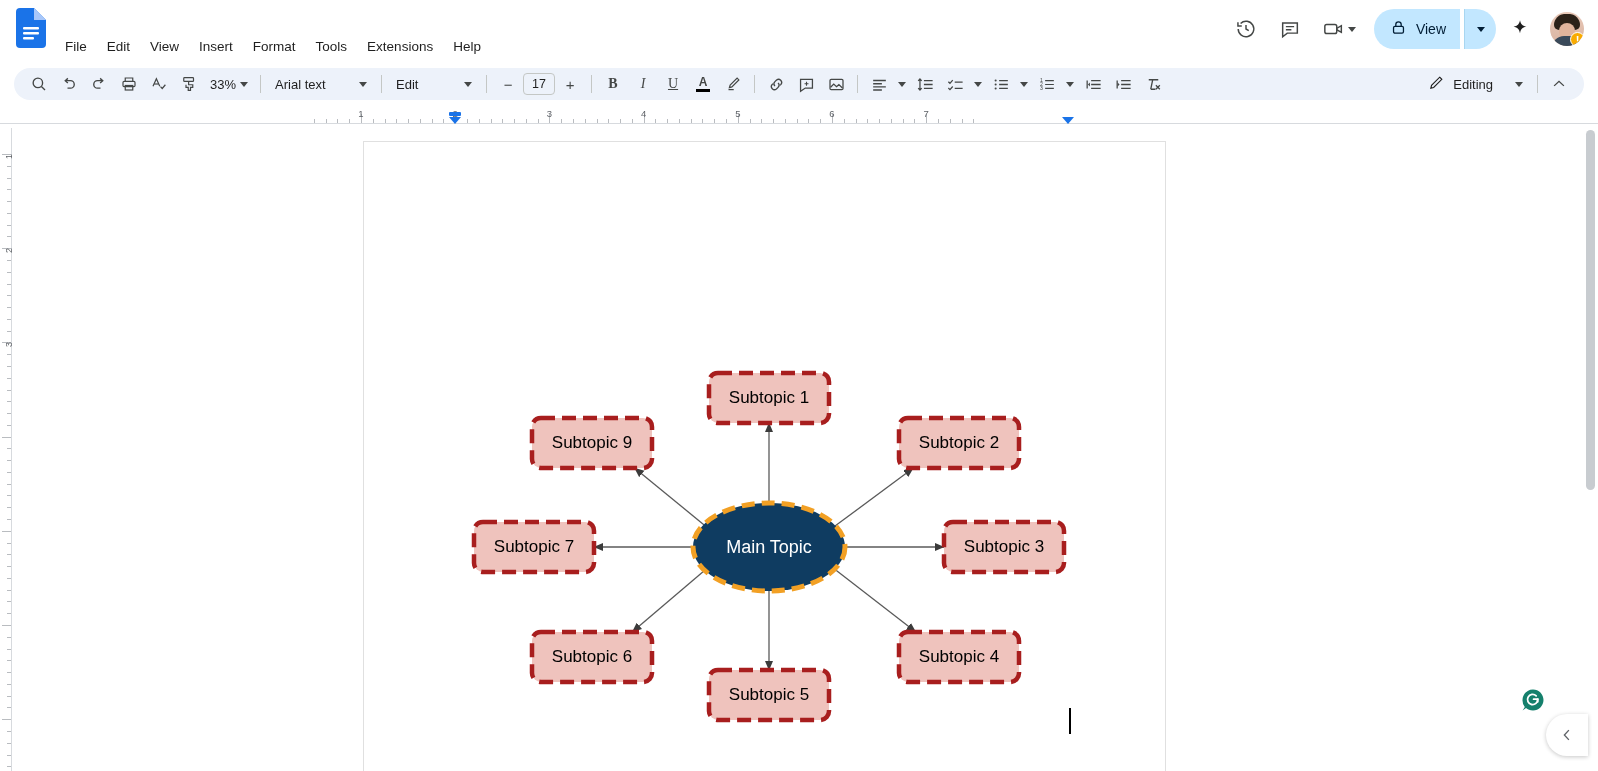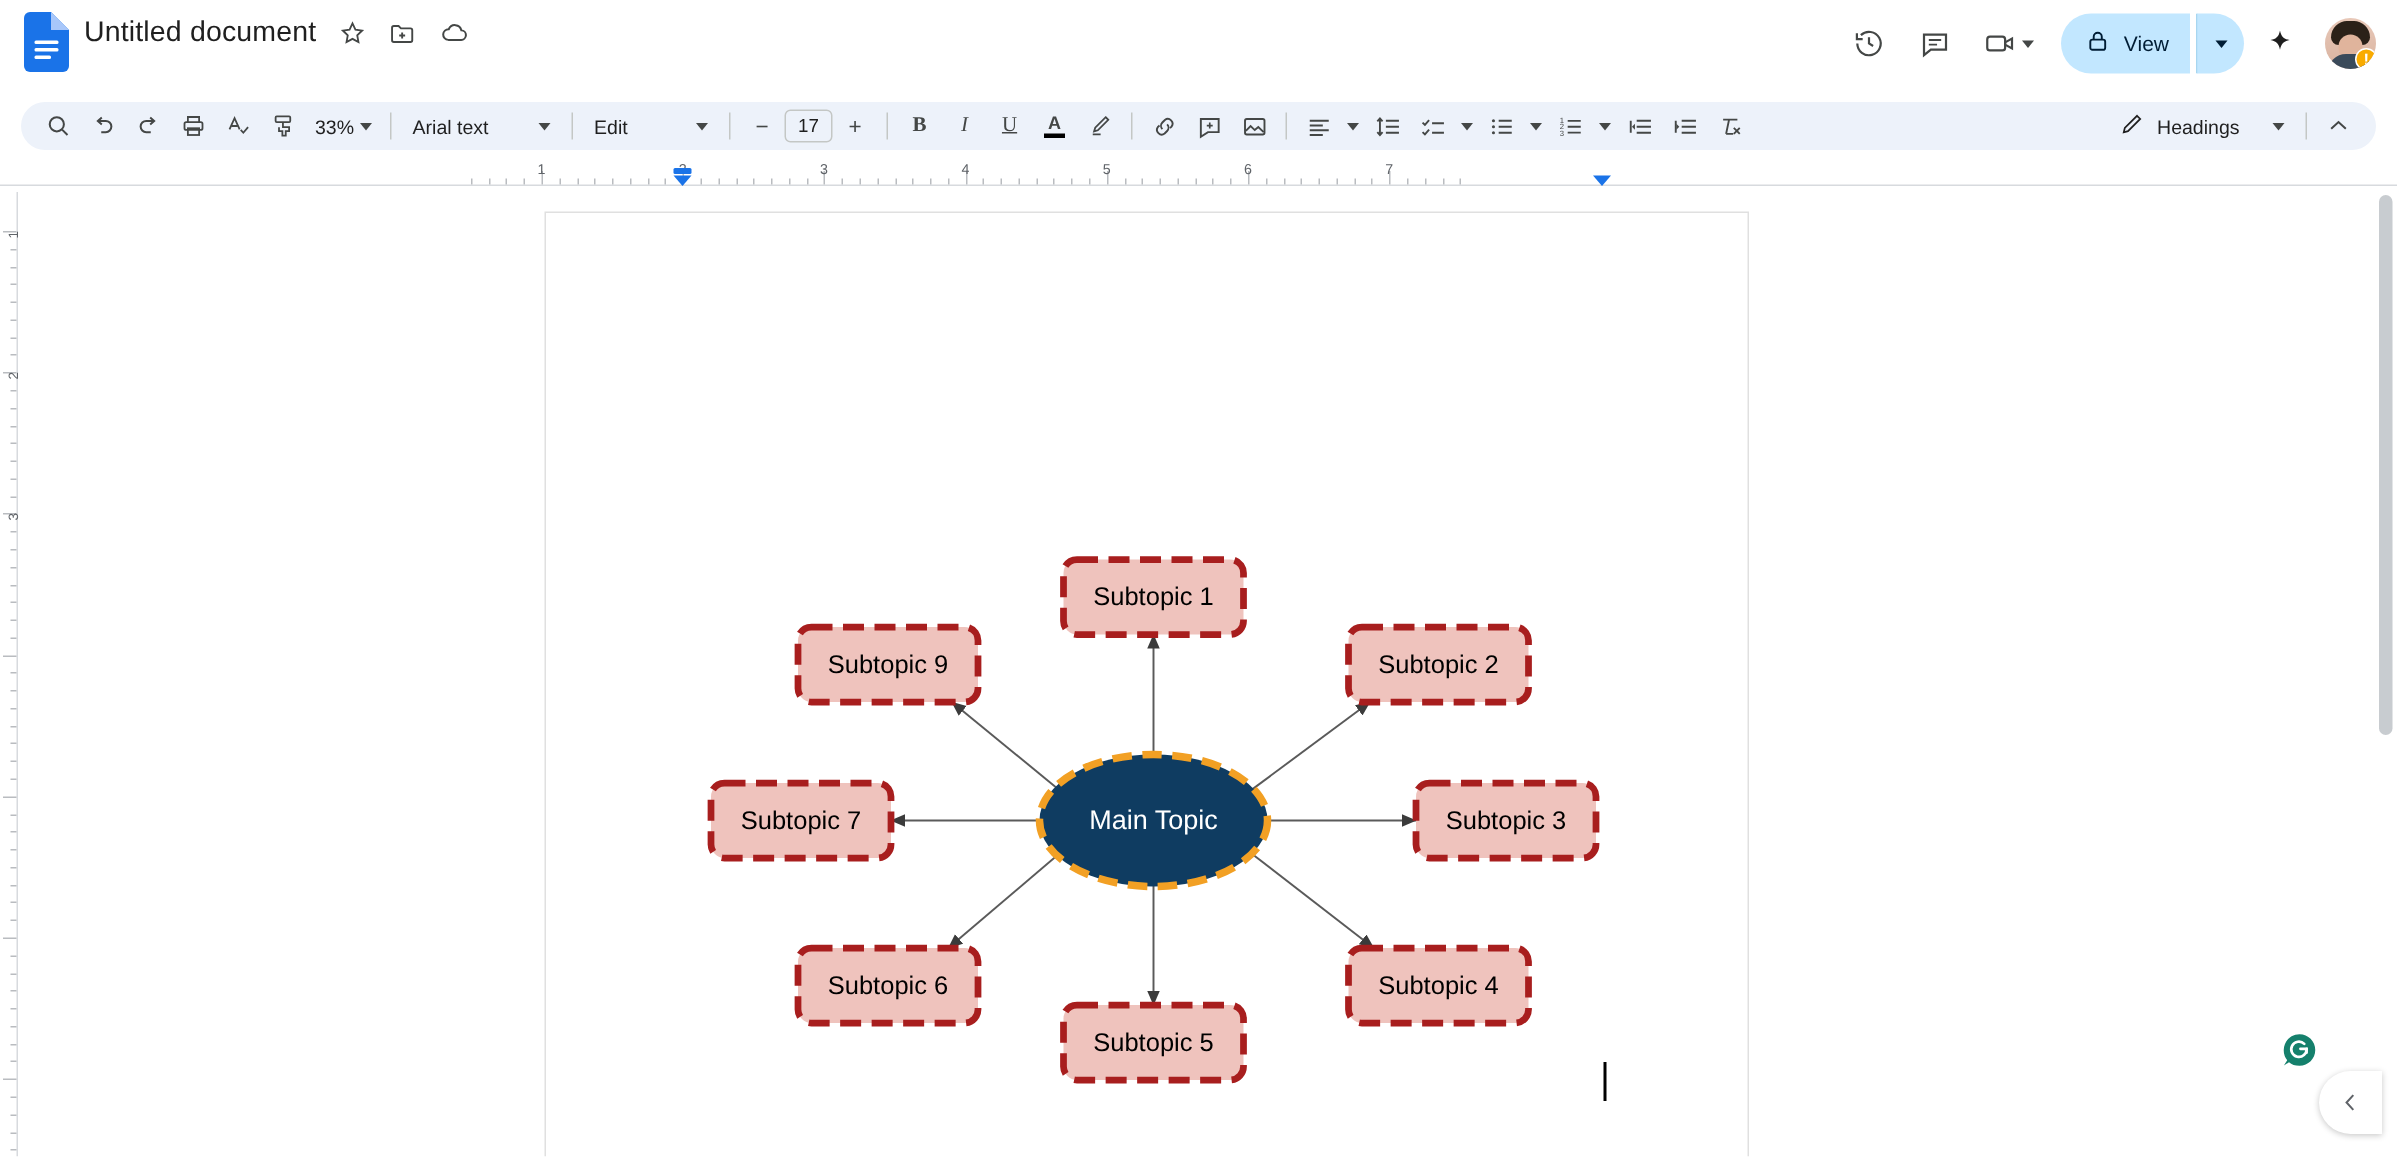--- a/index.html
+++ b/index.html
@@ -127,40 +127,31 @@
         <path d="M4 0h14l12 12v24a4 4 0 0 1-4 4H4a4 4 0 0 1-4-4V4a4 4 0 0 1 4-4z" fill="#1a73e8"></path>
         <path d="M18 0l12 12H18z" fill="#a8c7fa"></path>
         <g fill="#fff">
             <rect x="7" y="19" width="16" height="2.4" rx="1"></rect>
             <rect x="7" y="24" width="16" height="2.4" rx="1"></rect>
             <rect x="7" y="29" width="11" height="2.4" rx="1"></rect>
           </g>
       </svg>
     </div>
 
-    <div class="title-row">
-      <span class="doc-title">Untitled document</span>
-      <span class="title-icon">
-        <svg width="18" height="18" viewBox="0 0 24 24" fill="none" stroke="currentColor" stroke-width="1.6">
-            <path d="M12 3.5l2.6 5.5 6 .8-4.4 4.2 1.1 6L12 17.2 6.7 20l1.1-6L3.4 9.8l6-.8z"></path>
-          </svg>
-      </span>
-      <span class="title-icon">
-        <svg width="19" height="19" viewBox="0 0 24 24" fill="none" stroke="currentColor" stroke-width="1.6">
-            <path d="M3 7a1.5 1.5 0 0 1 1.5-1.5h4l2 2h8A1.5 1.5 0 0 1 20 9v8.5a1.5 1.5 0 0 1-1.5 1.5h-14A1.5 1.5 0 0 1 3 17.5z"></path>
-            <path d="M11.5 11v5M9 13.5h5"></path>
-          </svg>
-      </span>
-      <span class="title-icon">
-        <svg width="20" height="20" viewBox="0 0 24 24" fill="none" stroke="currentColor" stroke-width="1.6">
-            <path d="M7 17.5h10.2a3.8 3.8 0 0 0 .3-7.6A5.3 5.3 0 0 0 7.4 9 3.9 3.9 0 0 0 7 17.5z"></path>
-          </svg>
-      </span>
-    </div>
-
+
+    <div class="menubar">
+      <span class="menu-item">File</span>
+      <span class="menu-item">Edit</span>
+      <span class="menu-item">View</span>
+      <span class="menu-item">Insert</span>
+      <span class="menu-item">Format</span>
+      <span class="menu-item">Tools</span>
+      <span class="menu-item">Extensions</span>
+      <span class="menu-item">Help</span>
+    </div>
 
     <div class="topright">
       <div class="tr-btn">
         <svg width="22" height="22" viewBox="0 0 24 24" fill="none" stroke="currentColor" stroke-width="1.6">
             <path d="M3.5 12a8.5 8.5 0 1 0 2.6-6.1"></path>
             <path d="M3.2 4.6v4.2h4.2"></path>
             <path d="M12 7.5V12l3 1.8"></path>
           </svg>
       </div>
       <div class="tr-btn">
@@ -360,21 +351,21 @@
     </div>
 
     <div class="tb-spacer"></div>
 
     <div class="mode-chip">
       <span>
         <svg width="17" height="17" viewBox="0 0 24 24" fill="none" stroke="currentColor" stroke-width="1.6">
             <path d="M16.5 4.5l3 3L8 19l-4 1 1-4z"></path>
           </svg>
       </span>
-      <span>Headings</span>
+      <span>Editing</span>
       <span class="caret" style="margin-left:14px;"></span>
     </div>
     <div class="tb-sep"></div>
     <div class="tb-btn">
       <svg width="18" height="18" viewBox="0 0 24 24" fill="none" stroke="currentColor" stroke-width="1.8">
           <path d="M5.5 14.5L12 8.5l6.5 6"></path>
         </svg>
     </div>
   </div>
 

